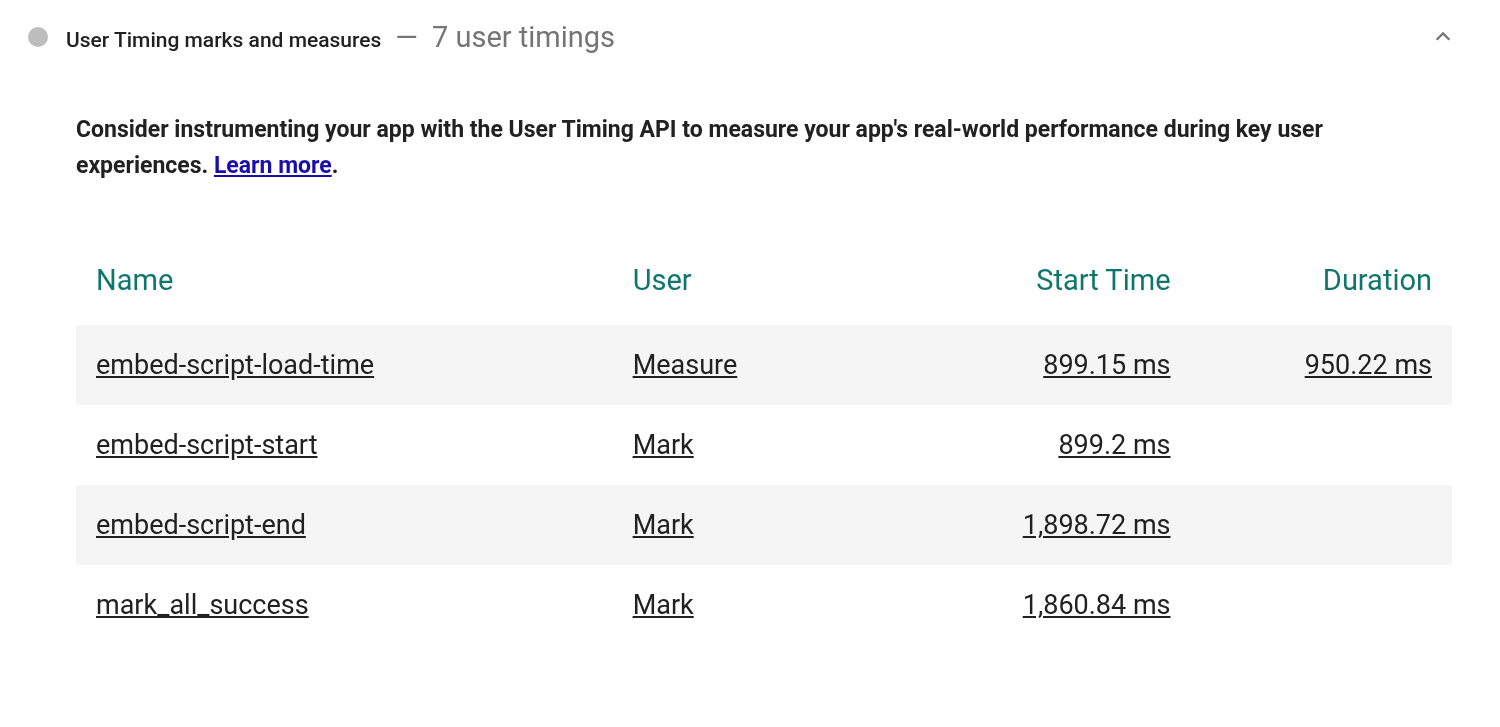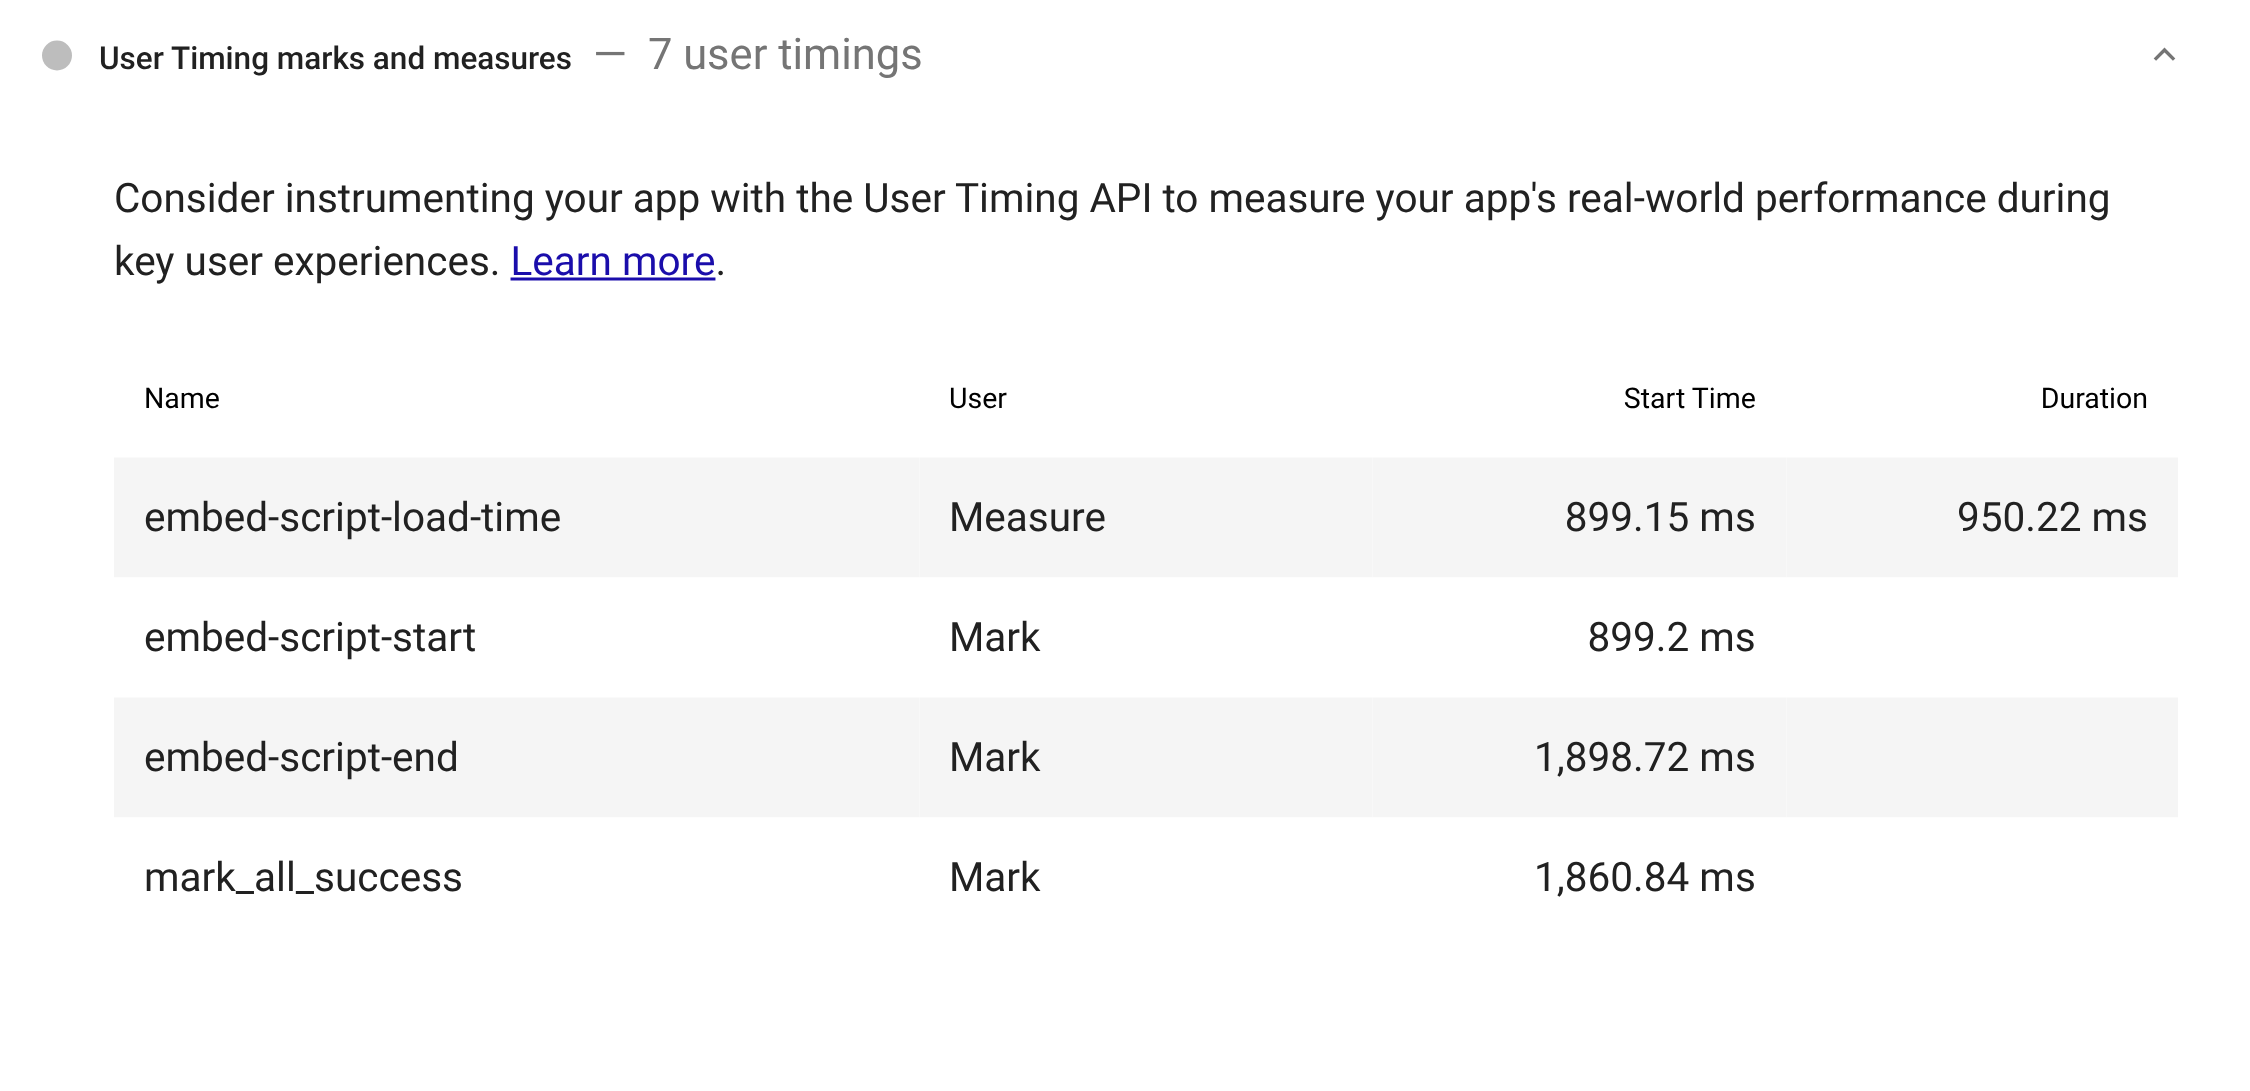--- a/index.html
+++ b/index.html
@@ -60,50 +60,52 @@
       height: 22px;
       stroke: #757575;
       fill: none;
       stroke-width: 2.5;
     }
     .audit-body {
       padding-left: 48px;
       padding-right: 20px;
     }
     .description {
-      font-size: 27px;
+      font-size: 23px;
       line-height: 1.55;
       color: #212121;
       margin-top: 58px;
-      margin-bottom: 40px;
+      margin-bottom: 62px;
+      font-weight: bold;
     }
     .learn-more {
       color: #1a0dab;
       text-decoration: underline;
     }
     .timing-table {
       width: 100%;
       border-collapse: collapse;
       table-layout: fixed;
     }
     .timing-table th {
       text-align: left;
-      font-size: 19px;
+      font-size: 29px;
       font-weight: 400;
-      color: #000000;
+      color: #0f766e;
       padding: 18px 20px 28px 20px;
     }
     .timing-table th.col-start,
     .timing-table th.col-duration {
       text-align: right;
     }
     .timing-table td {
       font-size: 27px;
       color: #212121;
       padding: 24px 20px;
+      text-decoration: underline;
     }
     .timing-table td.num {
       text-align: right;
     }
     .timing-table tbody tr:nth-child(odd) {
       background: #f5f5f5;
     }
     .timing-table tbody tr:nth-child(even) {
       background: #fff;
     }

